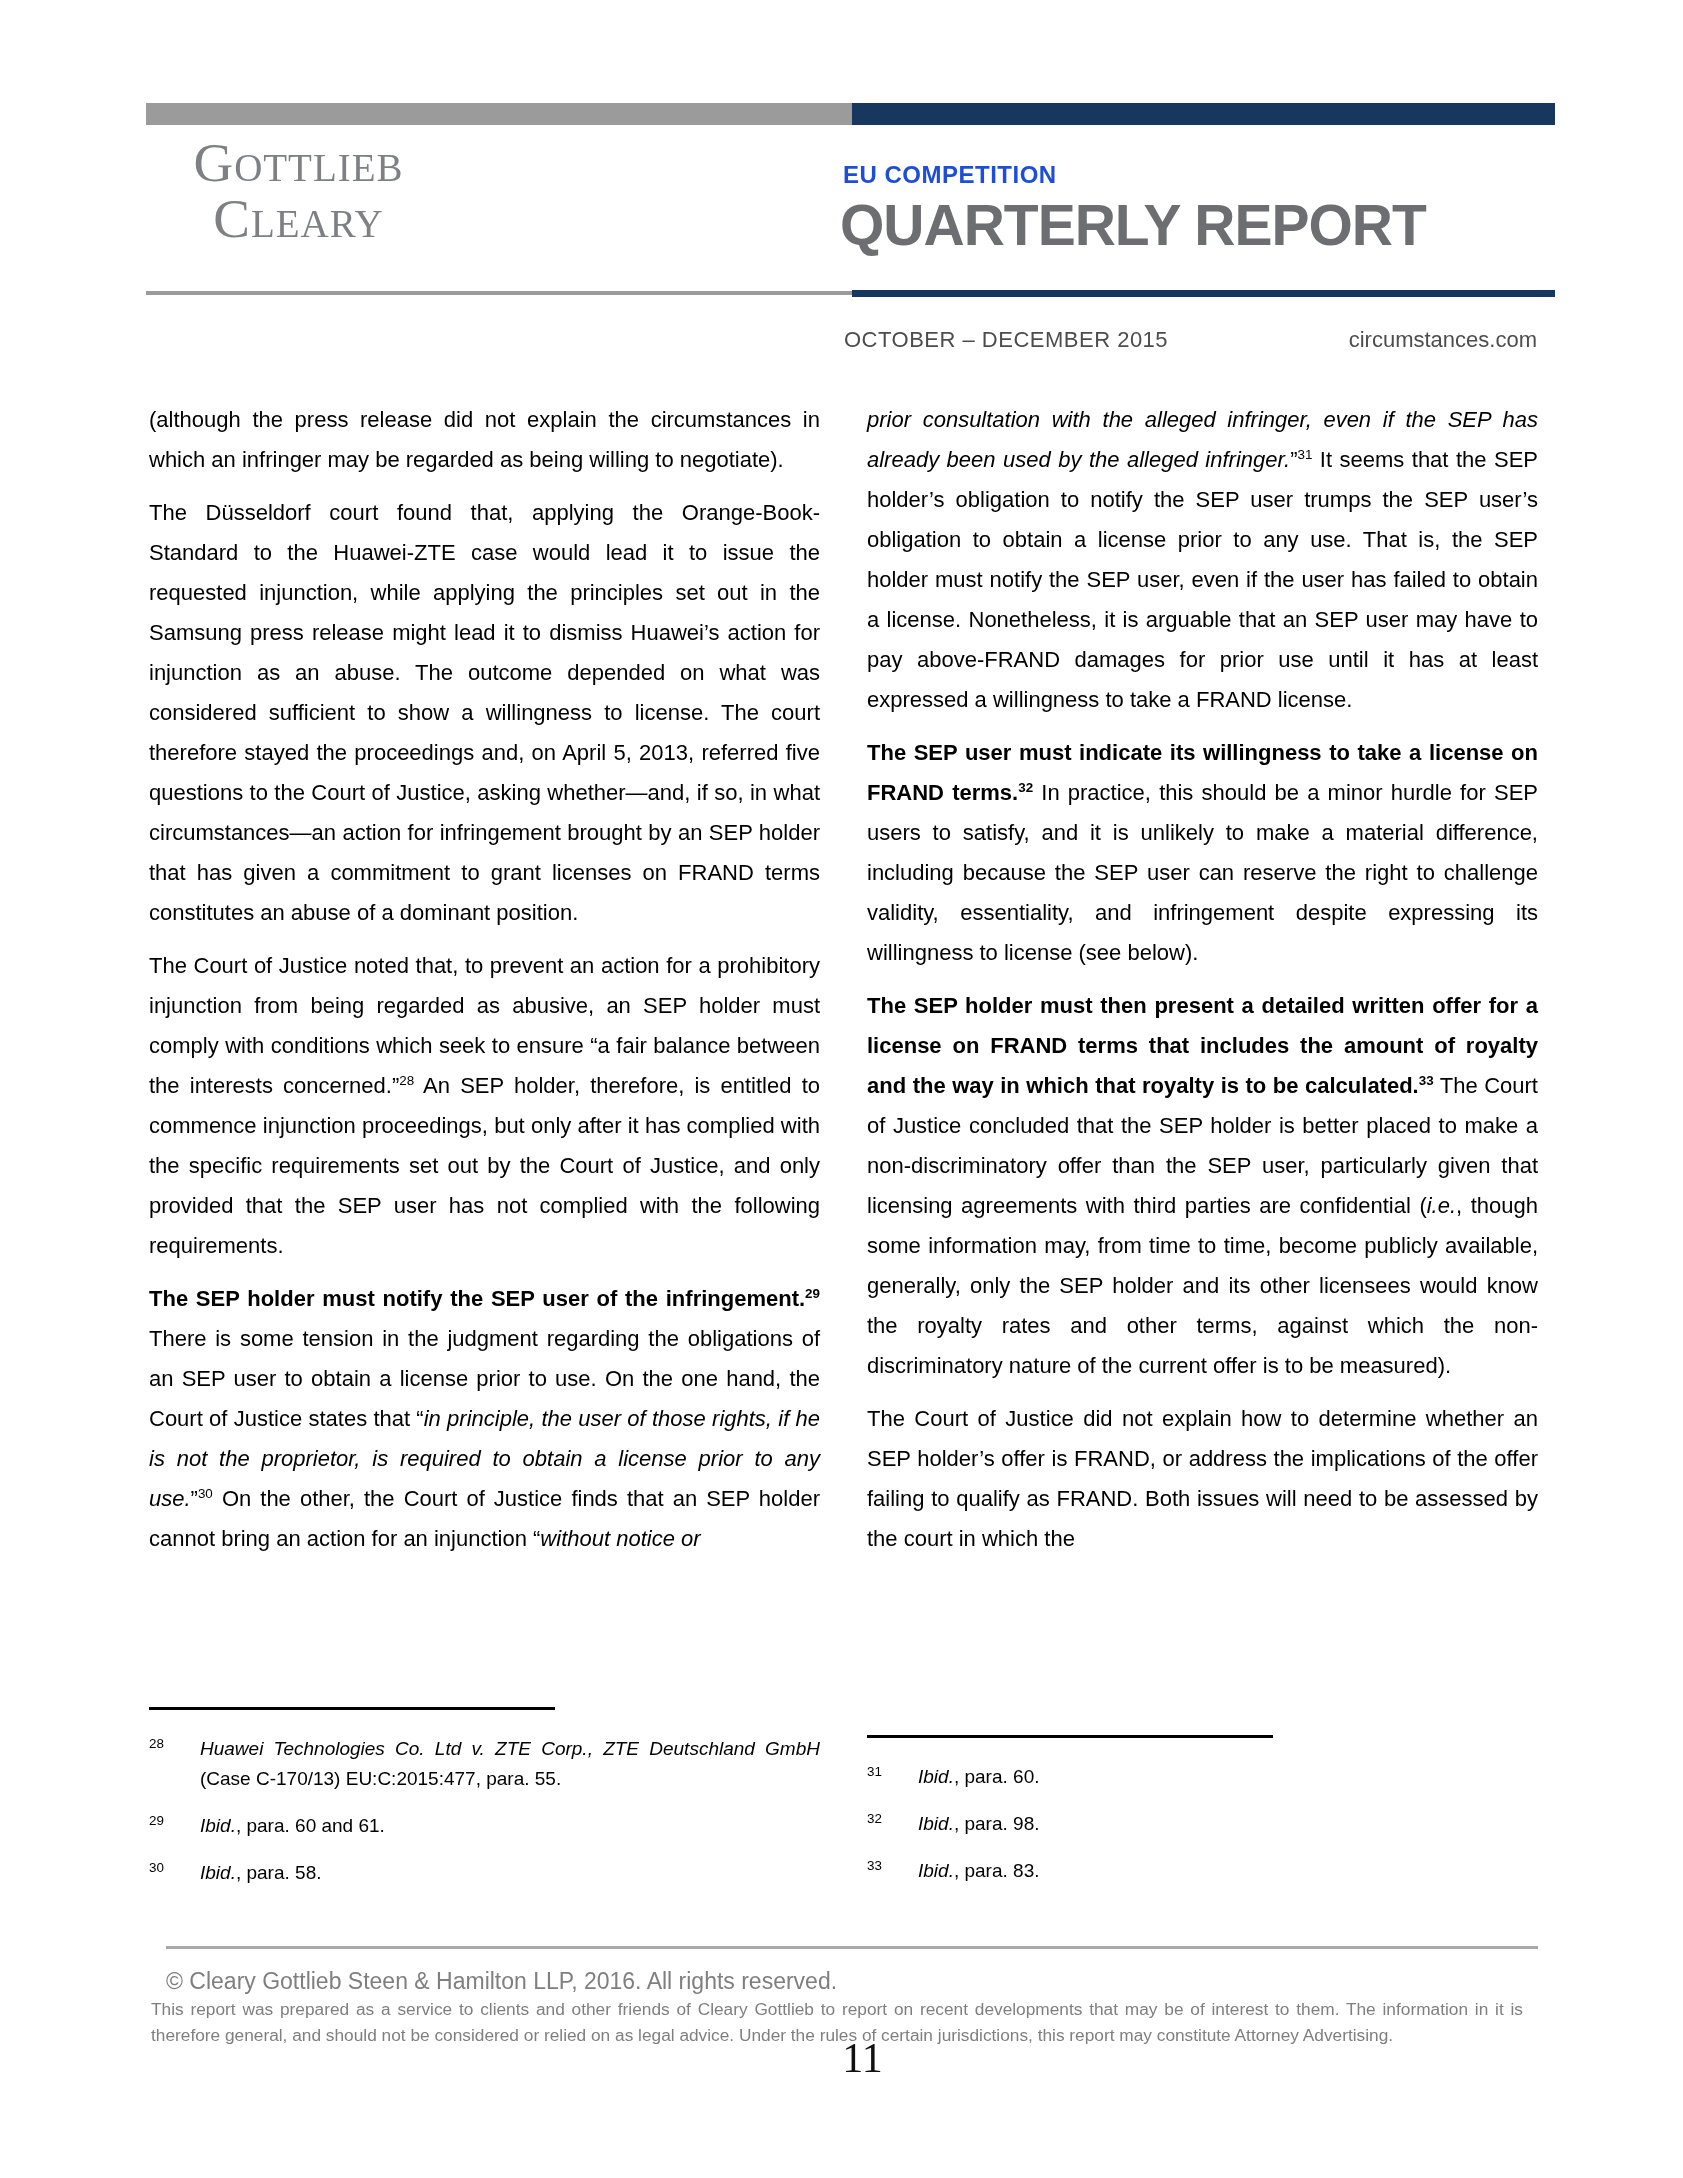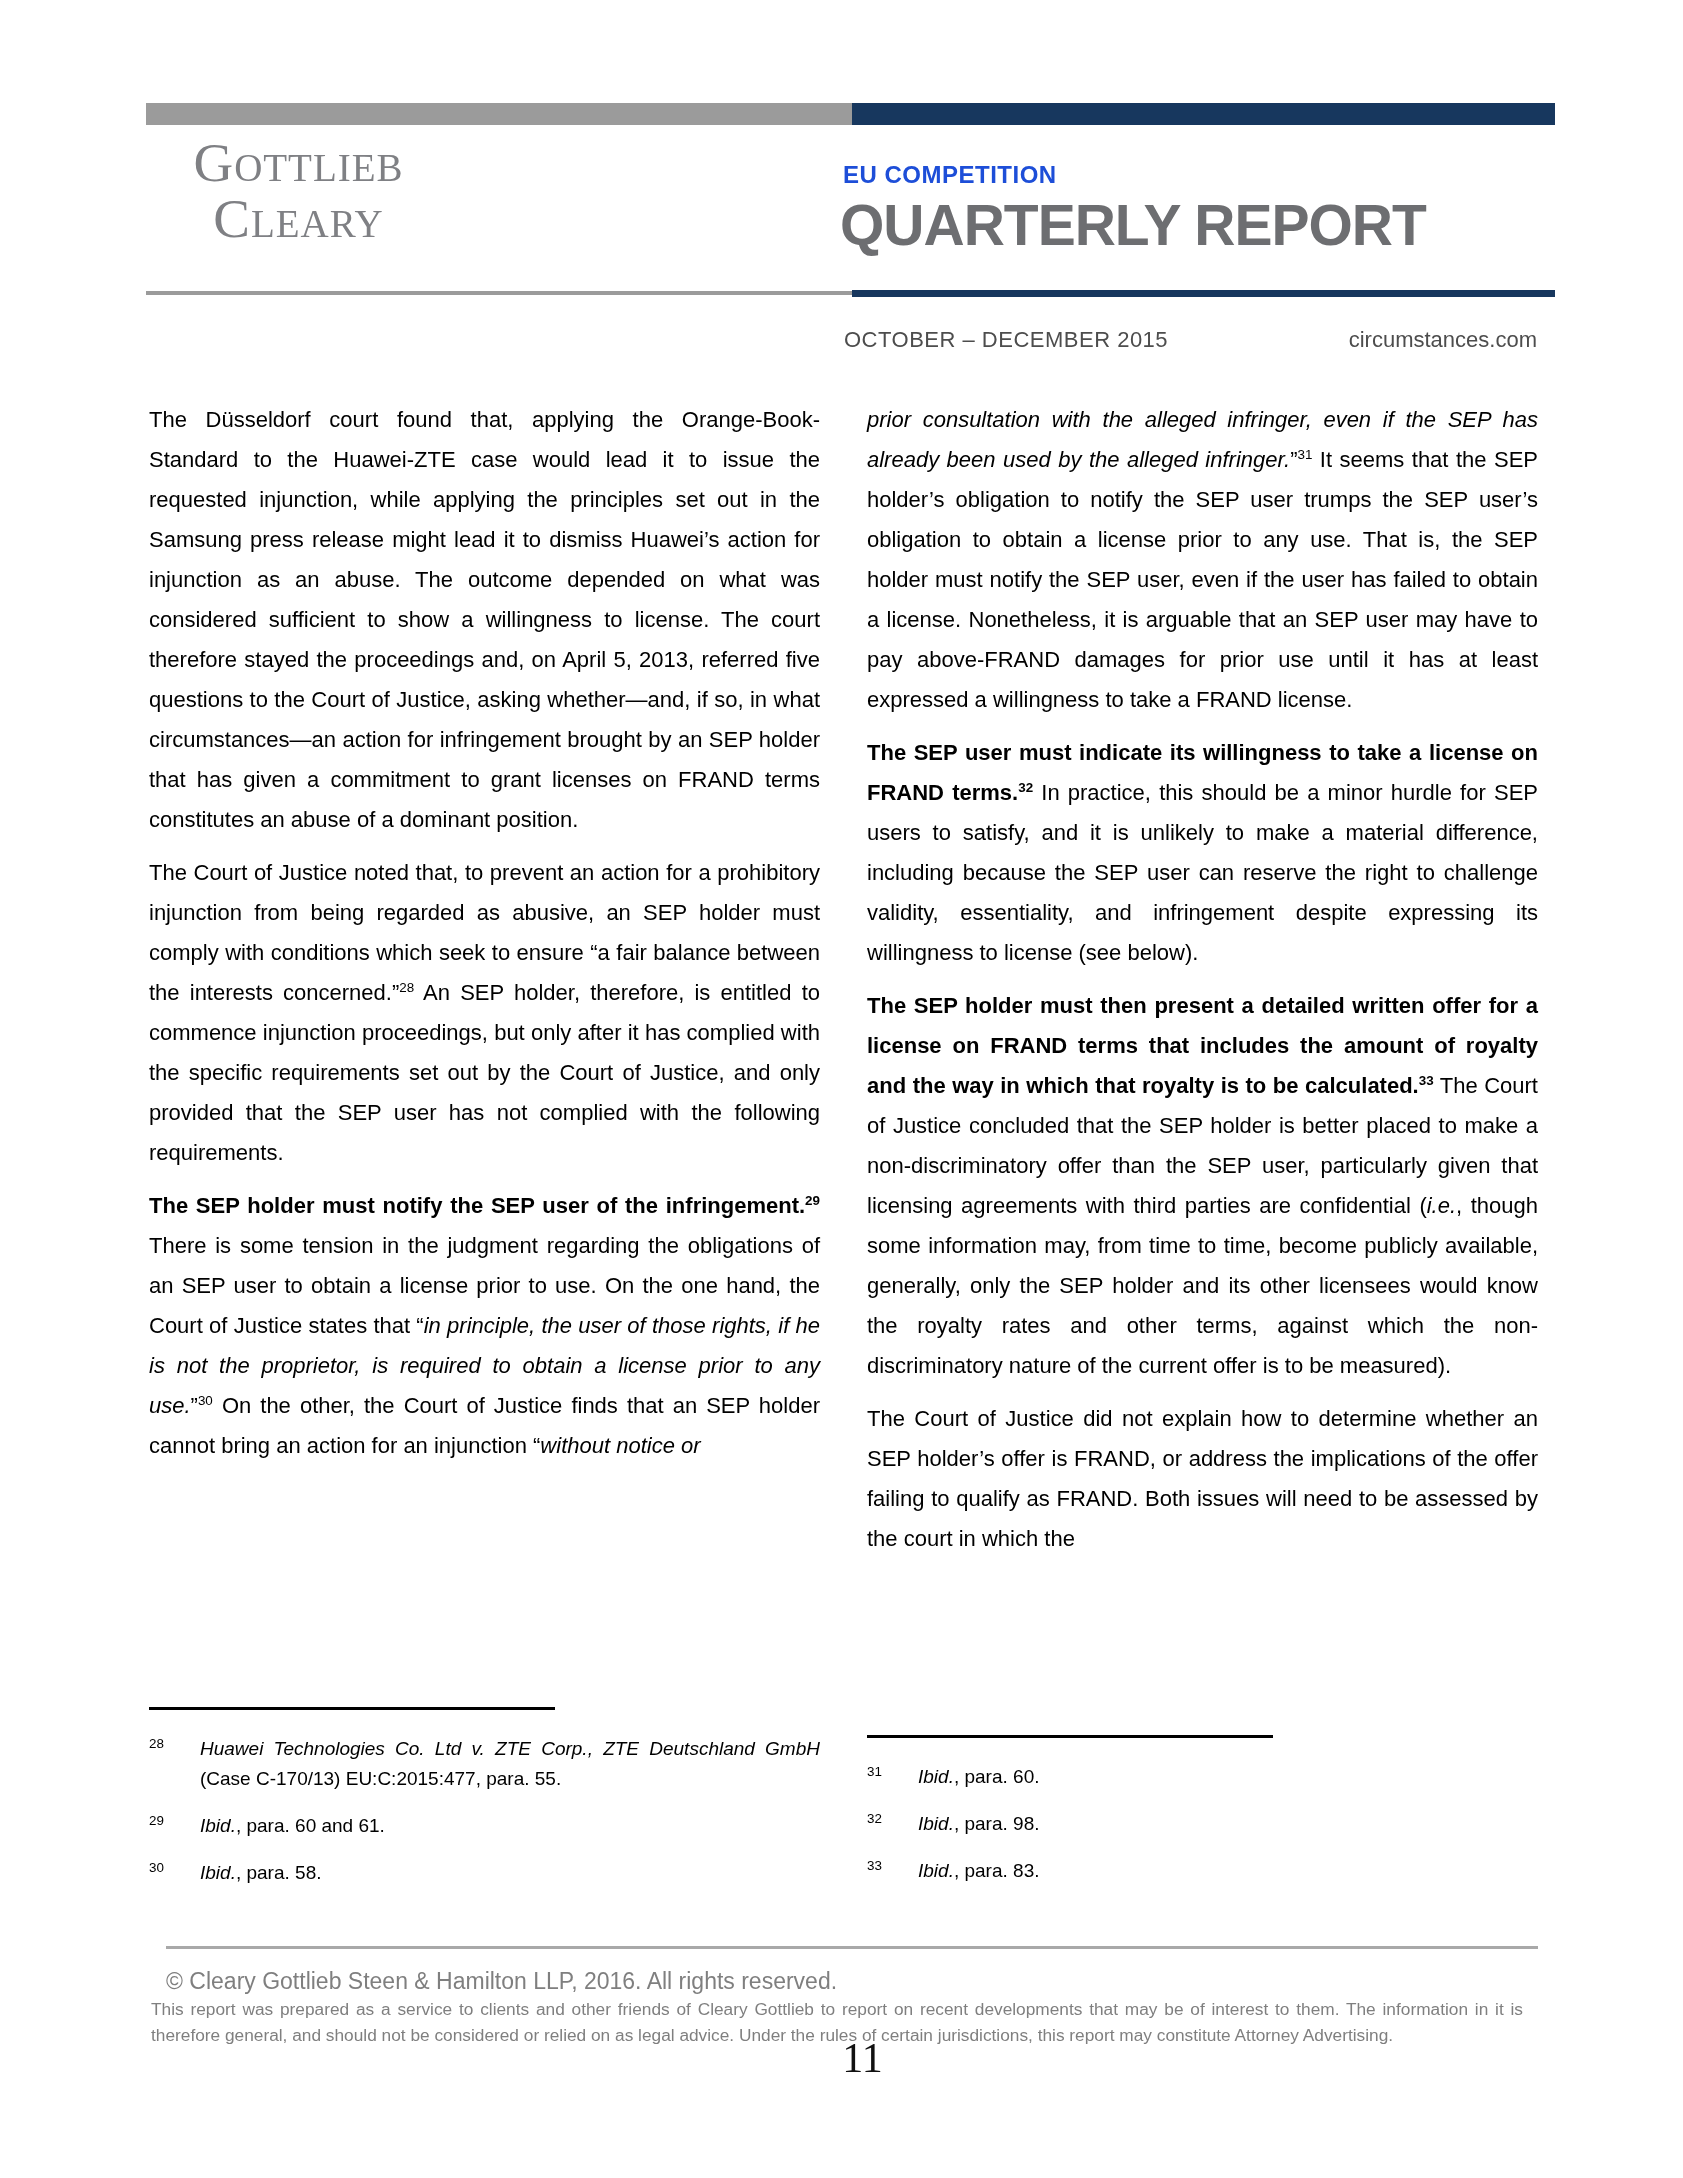--- a/index.html
+++ b/index.html
@@ -95,20 +95,21 @@
 
   <div class="header-rule">
     <div class="hr-gray"></div>
     <div class="hr-navy"></div>
   </div>
 
   <div class="period">OCTOBER – DECEMBER 2015</div>
   <div class="website">circumstances.com</div>
 
   <div class="col col-left">
+    <p><span>(although the press release did not explain the circumstances in which an infringer may be regarded as being willing to negotiate).</span></p>
     <p><span>The Düsseldorf court found that, applying the Orange-Book-Standard to the Huawei-ZTE case would lead it to issue the requested injunction, while applying the principles set out in the Samsung press release might lead it to dismiss Huawei’s action for injunction as an abuse.  The outcome depended on what was considered sufficient to show a willingness to license.  The court therefore stayed the proceedings and, on April 5, 2013, referred five questions to the Court of Justice, asking whether—and, if so, in what circumstances—an action for infringement brought by an SEP holder that has given a commitment to grant licenses on FRAND terms constitutes an abuse of a dominant position.</span></p>
     <p><span>The Court of Justice noted that, to prevent an action for a prohibitory injunction from being regarded as abusive, an SEP holder must comply with conditions which seek to ensure “a fair balance between the interests concerned.”</span><span class="r-sup">28</span><span>  An SEP holder, therefore, is entitled to commence injunction proceedings, but only after it has complied with the specific requirements set out by the Court of Justice, and only provided that the SEP user has not complied with the following requirements.</span></p>
     <p><span class="r-b">The SEP holder must notify the SEP user of the infringement.</span><span class="r-b r-sup">29</span><span>  There is some tension in the judgment regarding the obligations of an SEP user to obtain a license prior to use.  On the one hand, the Court of Justice states that “</span><span class="r-i">in principle, the user of those rights, if he is not the proprietor, is required to obtain a license prior to any use.</span><span>”</span><span class="r-sup">30</span><span>  On the other, the Court of Justice finds that an SEP holder cannot bring an action for an injunction “</span><span class="r-i">without notice or</span></p>
   </div>
 
   <div class="col col-right">
     <p><span class="r-i">prior consultation with the alleged infringer, even if the SEP has already been used by the alleged infringer.</span><span>”</span><span class="r-sup">31</span><span>  It seems that the SEP holder’s obligation to notify the SEP user trumps the SEP user’s obligation to obtain a license prior to any use.  That is, the SEP holder must notify the SEP user, even if the user has failed to obtain a license.  Nonetheless, it is arguable that an SEP user may have to pay above-FRAND damages for prior use until it has at least expressed a willingness to take a FRAND license.</span></p>
     <p><span class="r-b">The SEP user must indicate its willingness to take a license on FRAND terms.</span><span class="r-b r-sup">32</span><span>  In practice, this should be a minor hurdle for SEP users to satisfy, and it is unlikely to make a material difference, including because the SEP user can reserve the right to challenge validity, essentiality, and infringement despite expressing its willingness to license (see below).</span></p>
     <p><span class="r-b">The SEP holder must then present a detailed written offer for a license on FRAND terms that includes the amount of royalty and the way in which that royalty is to be calculated.</span><span class="r-b r-sup">33</span><span>  The Court of Justice concluded that the SEP holder is better placed to make a non-discriminatory offer than the SEP user, particularly given that licensing agreements with third parties are confidential (</span><span class="r-i">i.e.</span><span>, though some information may, from time to time, become publicly available, generally, only the SEP holder and its other licensees would know the royalty rates and other terms, against which the non-discriminatory nature of the current offer is to be measured).</span></p>
     <p><span>The Court of Justice did not explain how to determine whether an SEP holder’s offer is FRAND, or address the implications of the offer failing to qualify as FRAND.  Both issues will need to be assessed by the court in which the</span></p>

